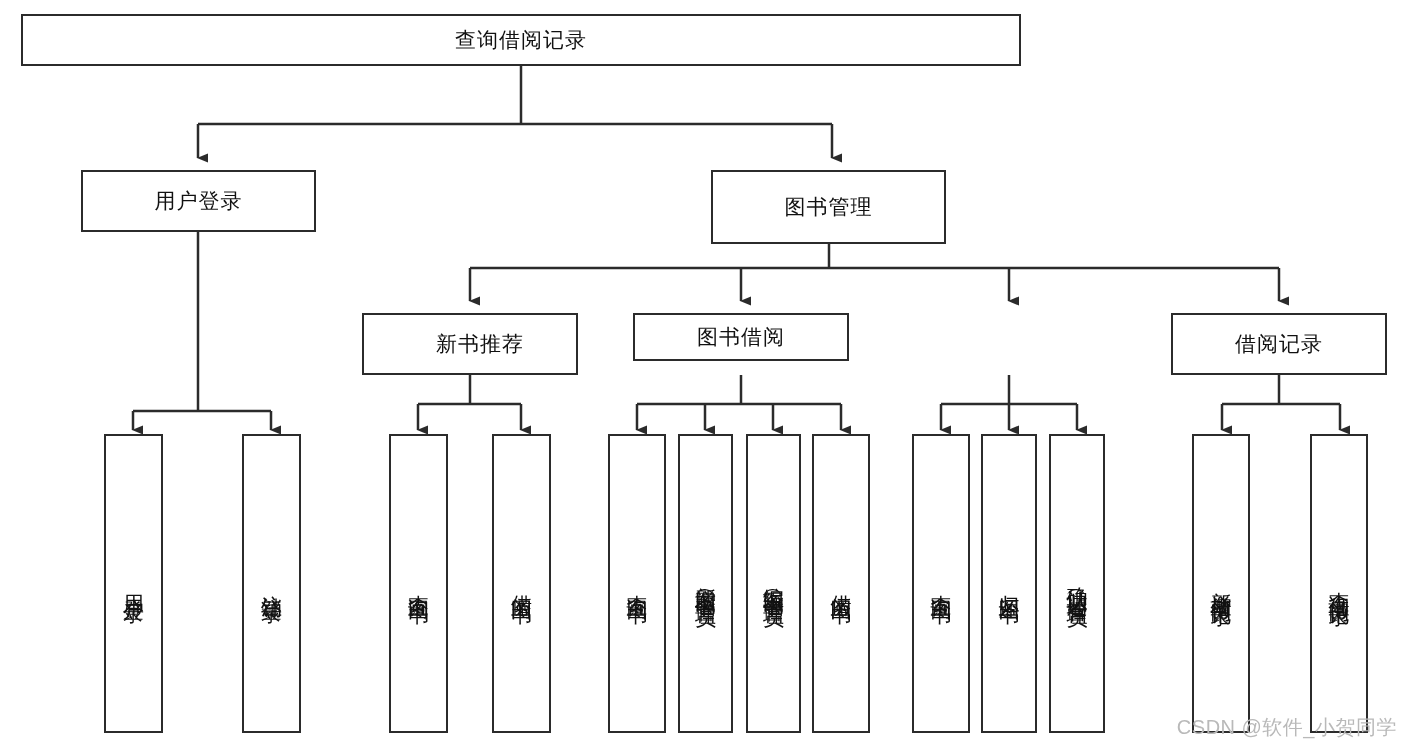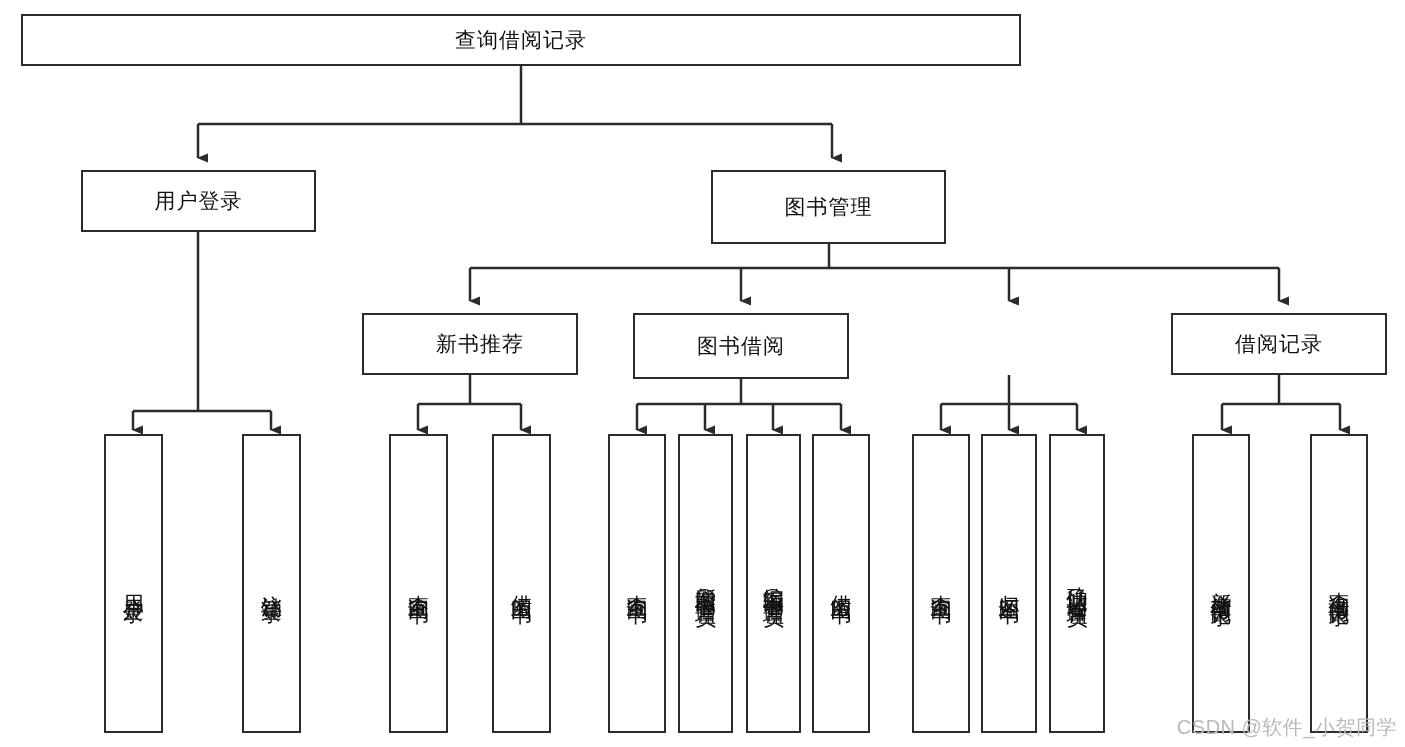--- a/index.html
+++ b/index.html
@@ -78,21 +78,21 @@
   <div class="node h" style="left:81px;top:170px;width:235px;height:62px;">
     <span>用户登录</span>
   </div>
   <div class="node h" style="left:711px;top:170px;width:235px;height:74px;">
     <span>图书管理</span>
   </div>
 
   <div class="node h" style="left:362px;top:313px;width:216px;height:62px;padding-left:20px;">
     <span>新书推荐</span>
   </div>
-  <div class="node h" style="left:633px;top:313px;width:216px;height:66px;">
+  <div class="node h" style="left:633px;top:313px;width:216px;height:48px;">
     <span>图书借阅</span>
   </div>
   <div class="node h" style="left:1171px;top:313px;width:216px;height:62px;">
     <span>借阅记录</span>
   </div>
 
   <div class="node v" style="left:104px;top:434px;width:59px;height:299px;">
     <span>用户登录</span>
   </div>
   <div class="node v" style="left:242px;top:434px;width:59px;height:299px;">

